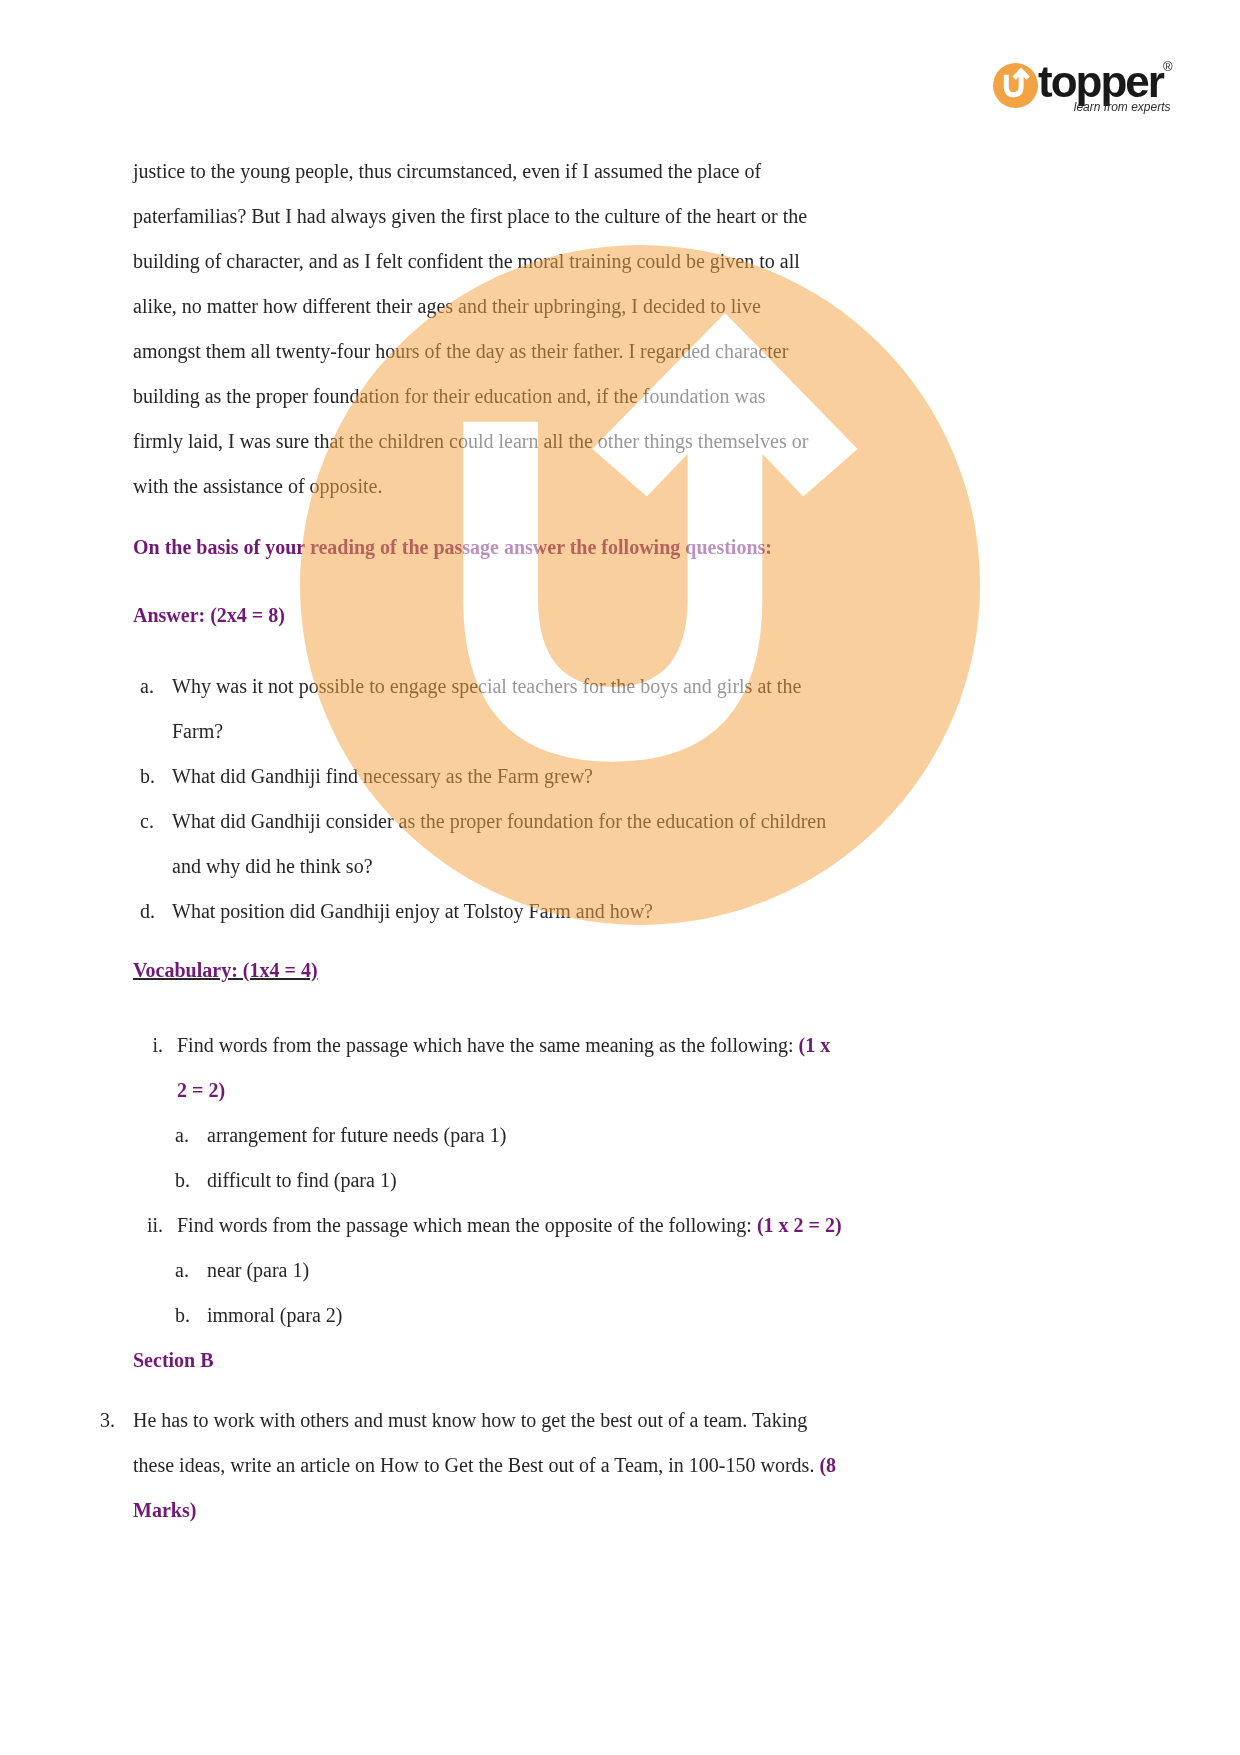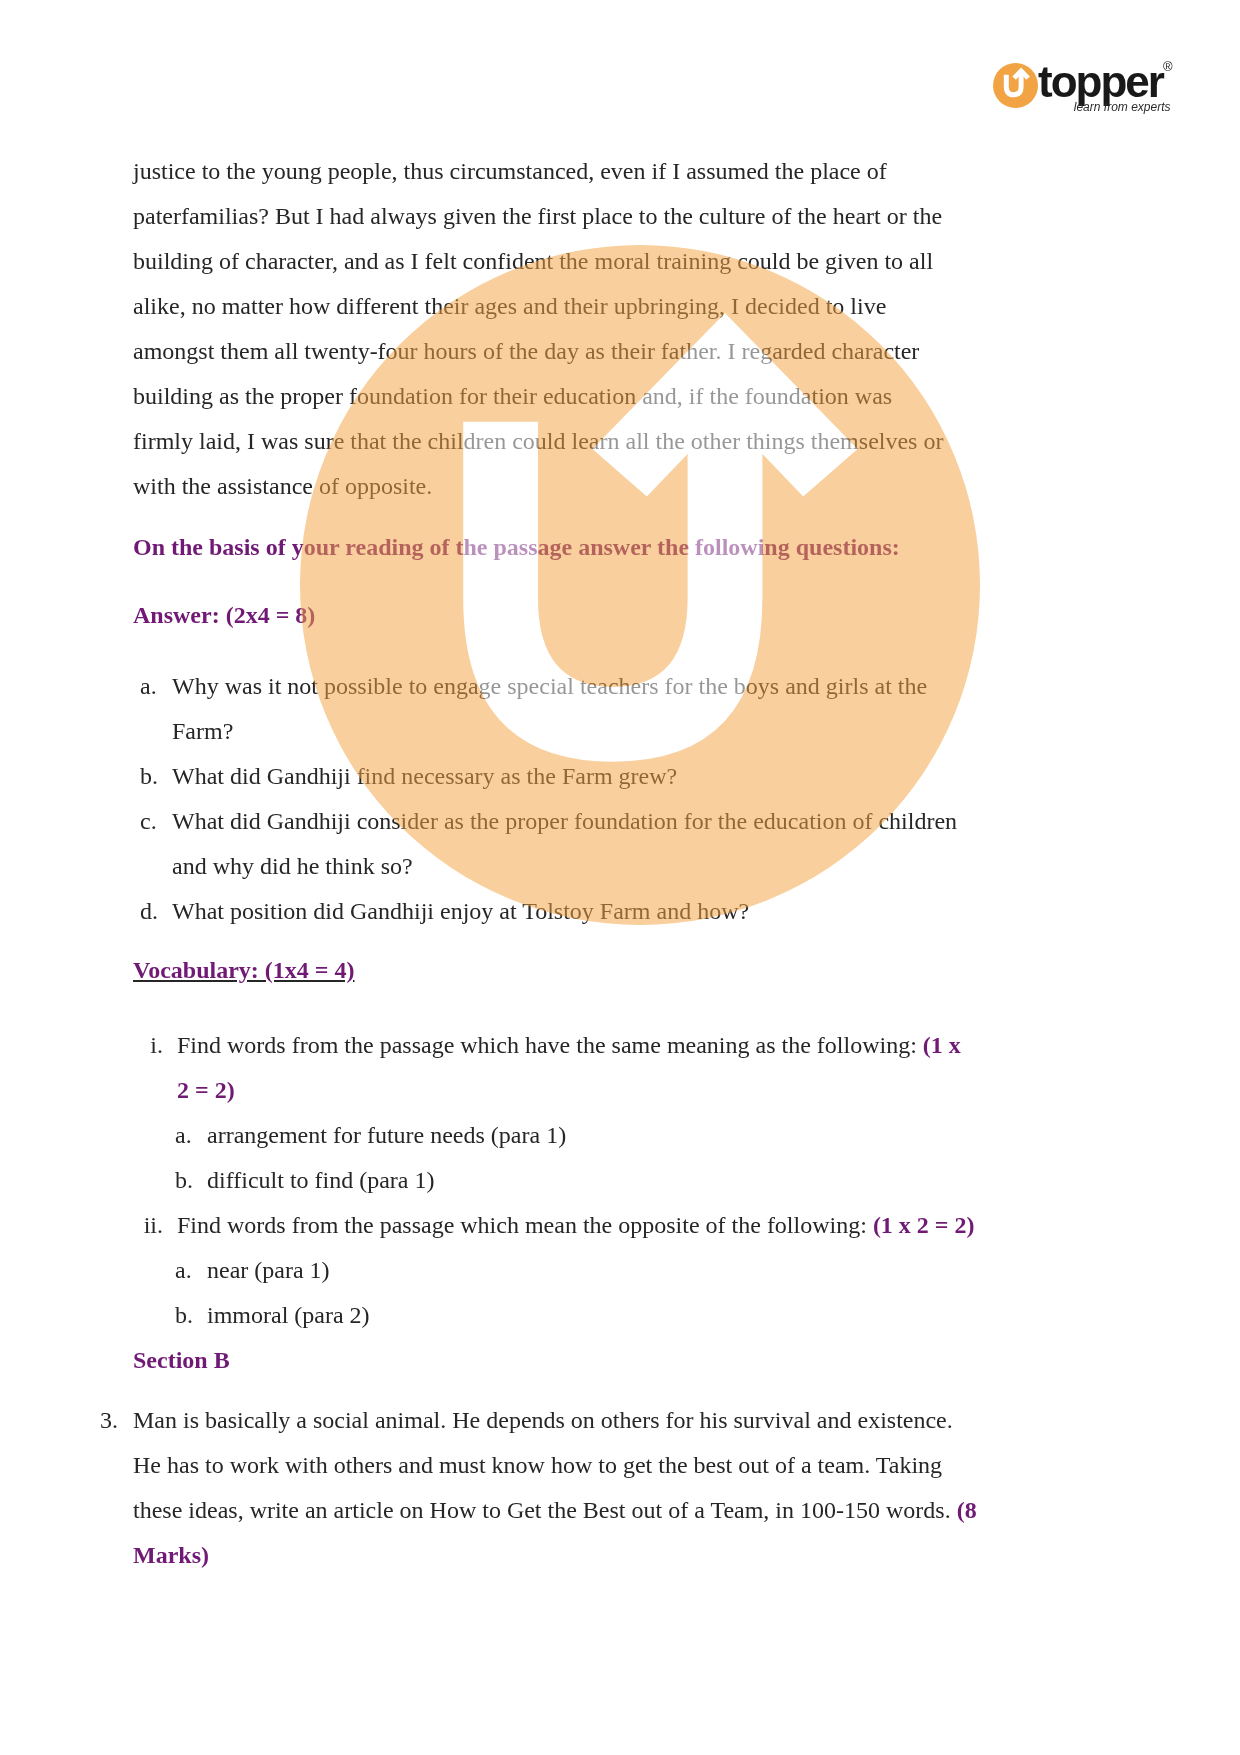--- a/index.html
+++ b/index.html
@@ -63,21 +63,21 @@
     z-index: 10;
     pointer-events: none;
   }
 
   
   .content {
     position: absolute;
     left: 133px;
     top: 149px;
     width: 980px;
-    font-size: 24px;
+    font-size: 20px;
     line-height: 45px;
     z-index: 1;
   }
   .lines > div { white-space: nowrap; }
   .b, .bold { font-weight: bold; color: #701a75; }
 
   .block-instruction { margin-top: 16px; }
   .block-answer     { margin-top: 23px; }
   .block-qlist      { margin-top: 26px; }
   .block-vocab-head { margin-top: 14px; text-decoration: underline; }
@@ -208,21 +208,20 @@
             <div><span>immoral (para 2)</span></div>
           </span>
       </div>
     </div>
 
     <div class="block-section-b bold">Section B</div>
 
     <div class="li-q3 block-q3">
       <span class="m">3.</span>
       <span class="t lines">
-          <div><span>Man is basically a social animal. He depends on others for his survival and existence.</span></div>
           <div><span>He has to work with others and must know how to get the best out of a team. Taking</span></div>
           <div><span>these ideas, write an article on How to Get the Best out of a Team, in 100-150 words. </span><span class="b">(8</span></div>
           <div><span class="b">Marks)</span></div>
         </span>
     </div>
 
   </div>
 
   <svg class="watermark" viewBox="0 0 100 100" aria-hidden="true">
     <circle cx="50" cy="50" r="50" fill="#F2A444"></circle>

